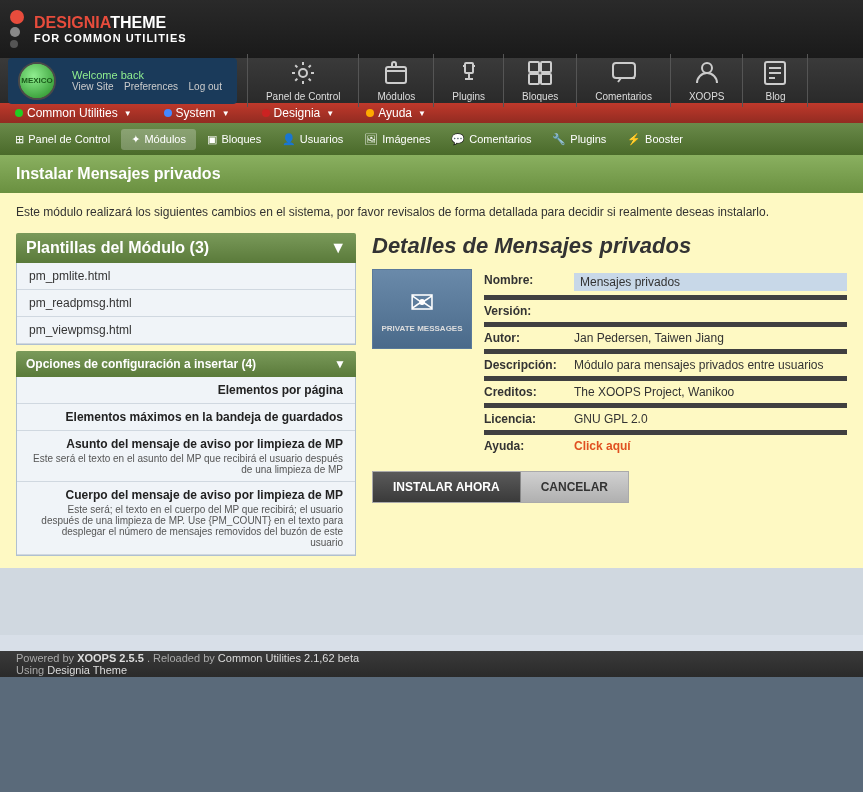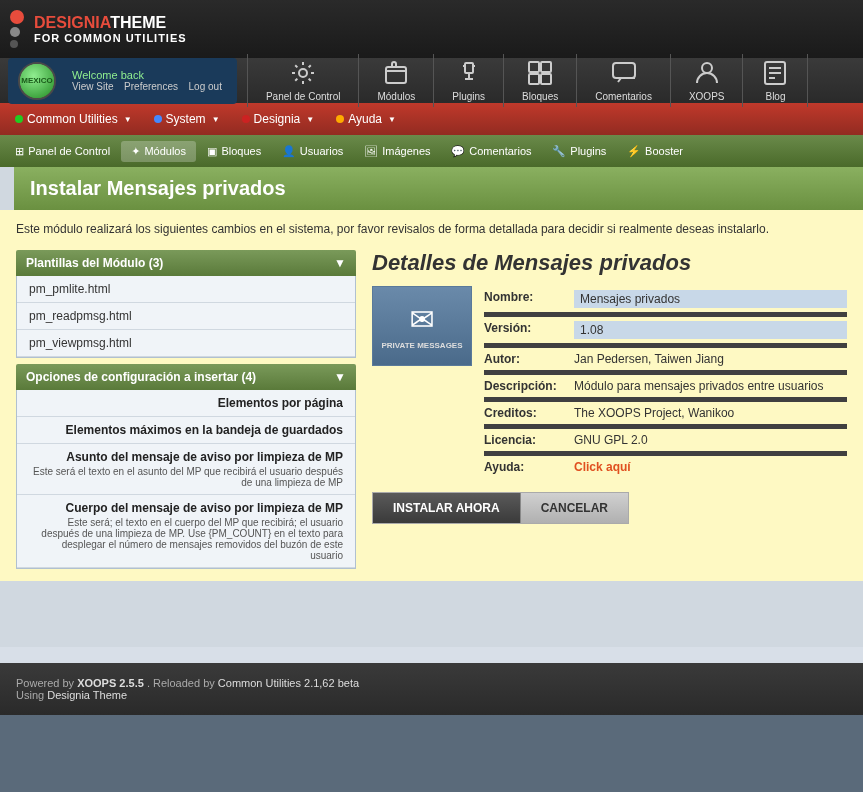--- a/index.html
+++ b/index.html
@@ -69,25 +69,25 @@
       font-size: 10px;
       gap: 4px;
       border-right: 1px solid #555;
     }
     .nav-icon-item:first-child { border-left: 1px solid #555; }
     .nav-icon-svg { width: 28px; height: 28px; }
 
     
     .menu-bar {
       background: linear-gradient(180deg, #c0392b 0%, #922b21 100%);
-      height: 32px;
+      height: 20px;
       display: flex;
       align-items: center;
       padding: 0 5px;
-      gap: 2px;
+      gap: 12px;
     }
     .menu-item {
       display: flex;
       align-items: center;
       gap: 4px;
       padding: 4px 10px;
       color: #fff;
       font-size: 12px;
       cursor: pointer;
       border-radius: 3px;
@@ -120,23 +120,22 @@
     
     .main-content {
       background: #d0d8e0;
       padding: 0;
       min-height: 480px;
     }
     .page-title-bar {
       background: linear-gradient(180deg, #8ab060 0%, #6a9040 100%);
       padding: 10px 16px;
       color: #fff;
-      font-size: 20px;
-      font-weight: bold;
-      margin-left: 14px;
+      font-size: 16px;
+      font-weight: bold;
     }
     .content-area {
       padding: 12px 16px;
       background: #fef9c3;
     }
     .description-text {
       color: #333;
       font-size: 12px;
       margin-bottom: 14px;
     }
@@ -146,21 +145,21 @@
     }
     
     .left-panel {
       width: 340px;
       flex-shrink: 0;
     }
     .accordion-header {
       background: linear-gradient(180deg, #7a9a5a 0%, #5a7a3a 100%);
       color: #fff;
       padding: 6px 10px;
-      font-size: 12px;
+      font-size: 16px;
       font-weight: bold;
       display: flex;
       justify-content: space-between;
       align-items: center;
       cursor: pointer;
       border-radius: 2px 2px 0 0;
     }
     .accordion-content {
       background: #f0f4f8;
       border: 1px solid #b0c0d0;
@@ -283,21 +282,21 @@
       padding: 8px 20px;
       font-size: 12px;
       font-weight: bold;
       cursor: pointer;
       border: none;
     }
 
     
     .footer {
       background: linear-gradient(180deg, #3a3a3a 0%, #2a2a2a 100%);
-      padding: 14px 16px;
+      padding: 1px 16px;
       color: #aaa;
       font-size: 11px;
     }
     .footer a { color: #ddd; text-decoration: none; }
     .footer strong { color: #fff; }
   </style>
 </head>
 <body>
 
 <div class="top-header">
@@ -501,21 +500,20 @@
             <span class="icon-label">PRIVATE MESSAGES</span>
           </div>
 
           <div class="details-table">
             <div class="detail-row">
               <span class="detail-label">Nombre:</span>
               <span class="detail-value detail-value-bg">Mensajes privados</span>
             </div>
             <div class="detail-row">
               <span class="detail-label">Versión:</span>
-              <span class="detail-value detail-value-bg">1.08</span>
             </div>
             <div class="detail-row">
               <span class="detail-label">Autor:</span>
               <span class="detail-value">Jan Pedersen, Taiwen Jiang</span>
             </div>
             <div class="detail-row">
               <span class="detail-label">Descripción:</span>
               <span class="detail-value">Módulo para mensajes privados entre usuarios</span>
             </div>
             <div class="detail-row">

